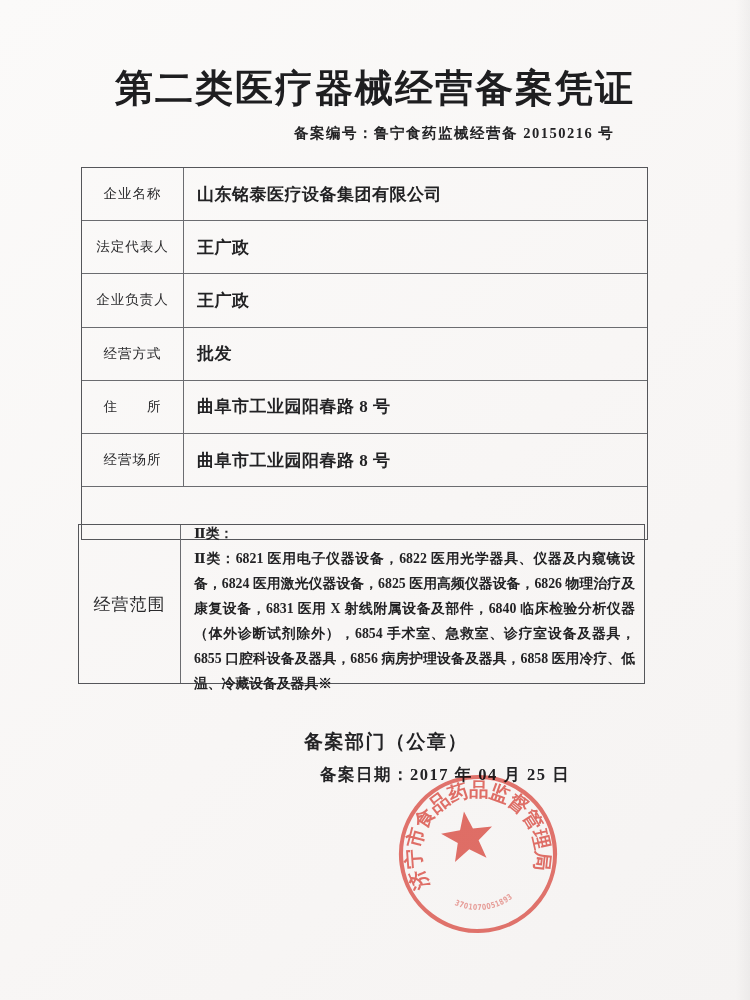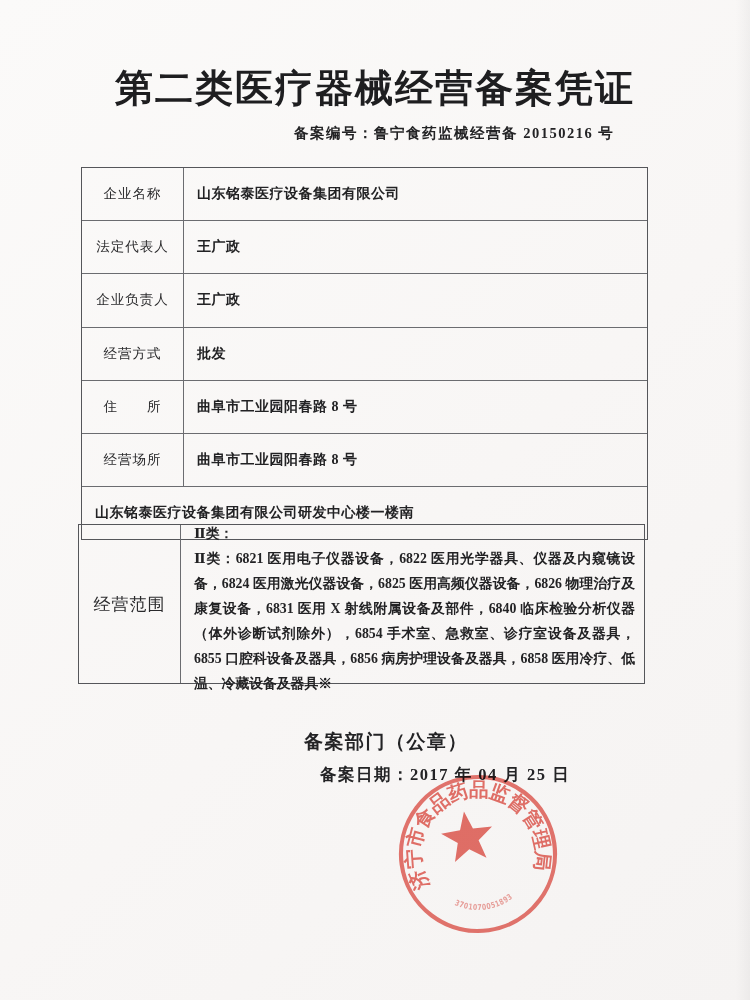--- a/index.html
+++ b/index.html
@@ -32,21 +32,21 @@
   }
   .row{display:flex;height:52.2px;border-bottom:1px solid #6b6c70;}
   .row:last-child{border-bottom:none;}
   .cell-label{
     width:101px;flex:0 0 101px;border-right:1px solid #6b6c70;
     display:flex;align-items:center;justify-content:center;
     font-size:13.5px;color:#2a2a2c;letter-spacing:1px;
   }
   .cell-value{
     flex:1;display:flex;align-items:center;padding-left:13px;padding-right:8px;
-    font-size:14px;font-weight:bold;color:#222224;letter-spacing:0.5px;
+    font-size:17px;font-weight:bold;color:#222224;letter-spacing:0.5px;
   }
   .scope-table{
     position:absolute;left:78px;top:524px;width:565px;height:158px;
     border:1.3px solid #55565a;display:flex;
   }
   .scope-label{
     width:101px;flex:0 0 101px;border-right:1px solid #6b6c70;
     display:flex;align-items:center;justify-content:center;
     font-size:17px;color:#2a2a2c;letter-spacing:1px;
   }
@@ -99,21 +99,20 @@
     </div>
     <div class="row">
       <div class="cell-label">住　　所</div>
       <div class="cell-value">曲阜市工业园阳春路 8 号</div>
     </div>
     <div class="row">
       <div class="cell-label">经营场所</div>
       <div class="cell-value">曲阜市工业园阳春路 8 号</div>
     </div>
     <div class="row">
-      <div class="cell-value">山东铭泰医疗设备集团有限公司研发中心楼一楼南</div>
     </div>
   </div>
 
   <div class="scope-table">
     <div class="scope-label">经营范围</div>
     <div class="scope-content">
       <div class="scope-line1">Ⅱ类：</div>
       <div class="scope-line2">Ⅱ类：6821 医用电子仪器设备，6822 医用光学器具、仪器及内窥镜设备，6824 医用激光仪器设备，6825 医用高频仪器设备，6826 物理治疗及康复设备，6831 医用 X 射线附属设备及部件，6840 临床检验分析仪器（体外诊断试剂除外），6854 手术室、急救室、诊疗室设备及器具，6855 口腔科设备及器具，6856 病房护理设备及器具，6858 医用冷疗、低温、冷藏设备及器具※</div>
     </div>
   </div>

